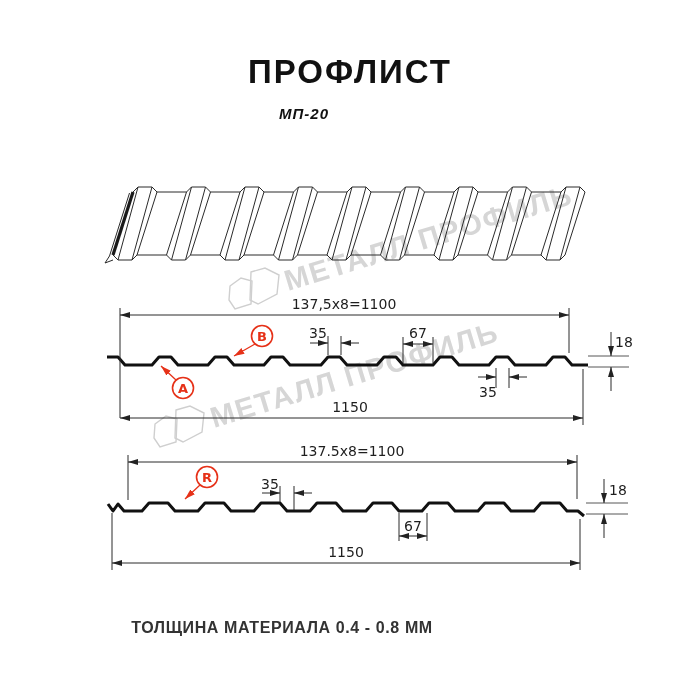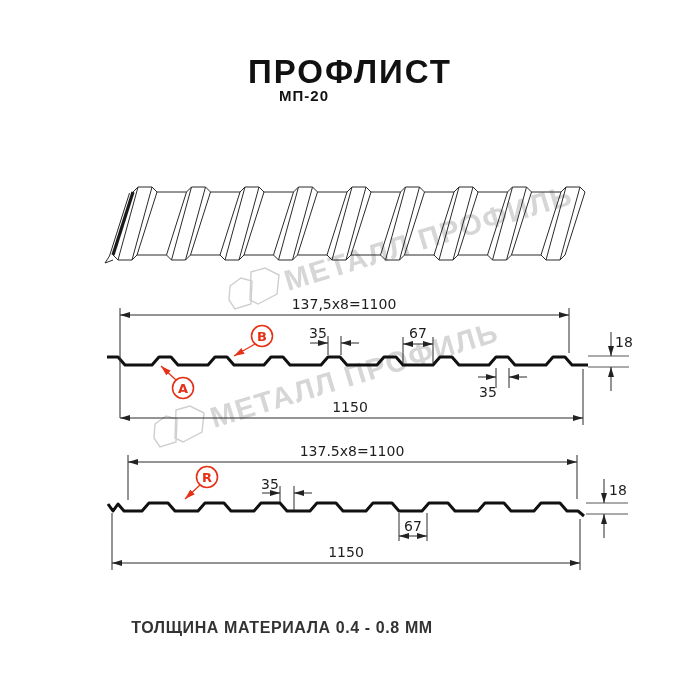--- a/index.html
+++ b/index.html
@@ -1,21 +1,21 @@
 <!DOCTYPE html>
 <html><head>
 <meta charset="utf-8">
 <style>
   html,body{margin:0;padding:0;background:#ffffff;}
   #stage{position:relative;width:700px;height:700px;background:#ffffff;overflow:hidden;
          font-family:"Liberation Sans",sans-serif;}
   .title{position:absolute;left:0;top:53px;width:700px;text-align:center;
          font-size:33px;font-weight:800;letter-spacing:2px;color:#111;}
-  .subtitle{position:absolute;left:0;top:87px;width:608px;text-align:center;
-         font-size:15px;font-weight:700;letter-spacing:1px;color:#111;}
+  .subtitle{position:absolute;left:0;top:105px;width:608px;text-align:center;
+         font-size:15px;font-weight:700;letter-spacing:1px;color:#111;font-style:italic;}
   .footer{position:absolute;left:0;top:619px;width:564px;text-align:center;
          font-size:16px;font-weight:600;letter-spacing:0.6px;color:#333;}
   svg{position:absolute;left:0;top:0;}
   .dimtxt{font-family:"DejaVu Sans","Liberation Sans",sans-serif;font-size:14px;fill:#1e1e1e;}
   .calltxt{font-family:"DejaVu Sans","Liberation Sans",sans-serif;font-size:13px;font-weight:600;fill:#e63118;}
   .wmtxt{font-family:"Liberation Sans",sans-serif;font-size:29px;font-weight:600;
          letter-spacing:1.5px;fill:#d6d6d6;}
 </style>
 </head>
 <body>

